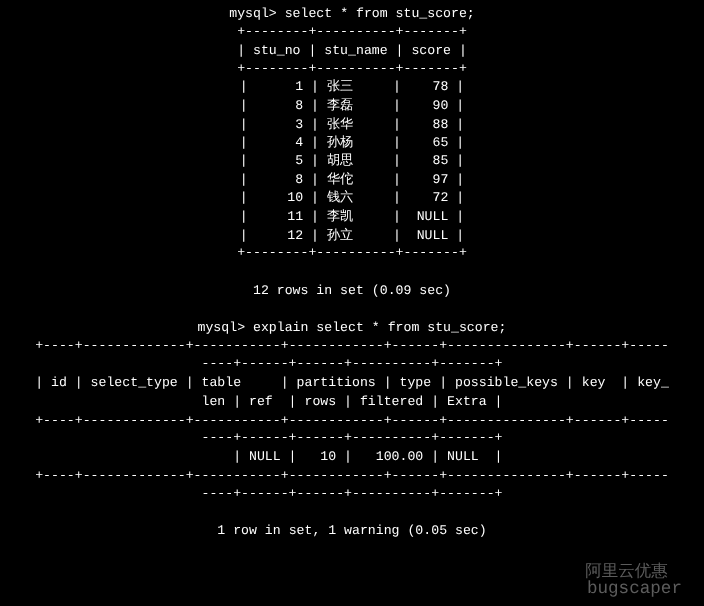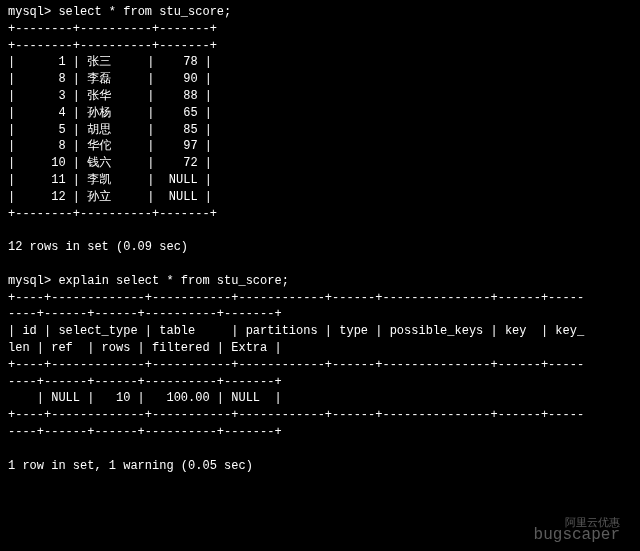--- a/index.html
+++ b/index.html
@@ -8,45 +8,46 @@
       background: #000;
       color: #fff;
       font-family: 'Courier New', monospace;
       font-size: 12px;
       line-height: 1.4;
       width: 640px;
       height: 551px;
       overflow: hidden;
       box-sizing: border-box;
     }
-    .line { white-space: pre; }
+    .line { white-space: pre; text-align: center; }
     .watermark {
       position: absolute;
       bottom: 20px;
-      right: 20px;
+      right: 33px;
       color: #999;
-      font-size: 11px;
+      font-size: 15px;
       text-align: right;
       opacity: 0.6;
     }
     .watermark2 {
       position: absolute;
       bottom: 5px;
       right: 20px;
       color: #999;
       font-size: 16px;
       opacity: 0.6;
     }
   </style>
 </head>
 <body>
 
 <div>
   <div class="line"><span>mysql&gt; </span><span>select * from stu_score;</span></div>
   <div class="line">+--------+----------+-------+</div>
+  <div class="line">| stu_no | stu_name | score |</div>
   <div class="line">+--------+----------+-------+</div>
   <div class="line">|      1 | 张三     |    78 |</div>
   <div class="line">|      8 | 李磊     |    90 |</div>
   <div class="line">|      3 | 张华     |    88 |</div>
   <div class="line">|      4 | 孙杨     |    65 |</div>
   <div class="line">|      5 | 胡思     |    85 |</div>
   <div class="line">|      8 | 华佗     |    97 |</div>
   <div class="line">|     10 | 钱六     |    72 |</div>
   <div class="line">|     11 | 李凯     |  NULL |</div>
   <div class="line">|     12 | 孙立     |  NULL |</div>

